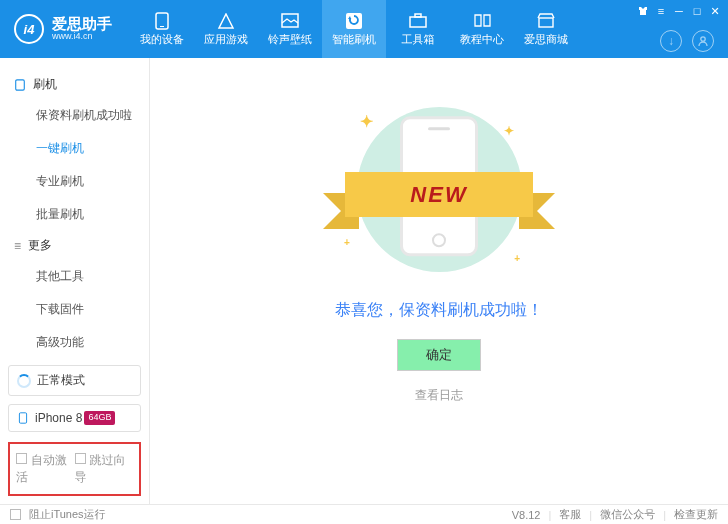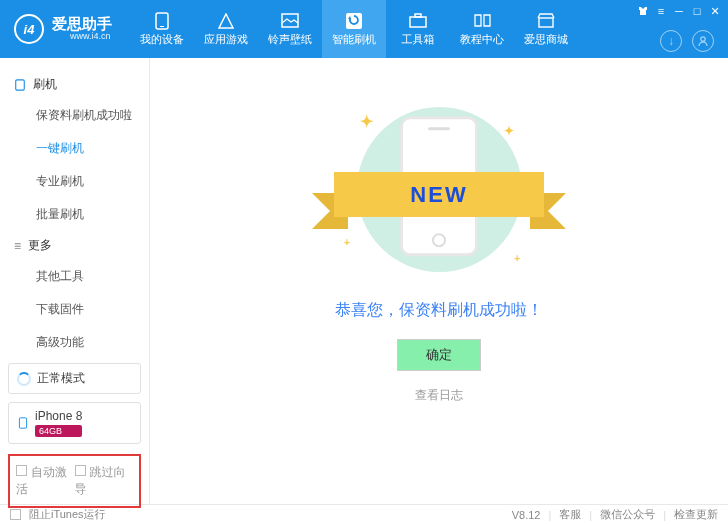--- a/index.html
+++ b/index.html
@@ -2,21 +2,21 @@
 <html><head>
   <meta charset="utf-8">
   <style>
     * { margin: 0; padding: 0; box-sizing: border-box; font-family: "Microsoft YaHei", sans-serif; }
     body { width: 728px; height: 524px; background: #fff; overflow: hidden; font-size: 12px; }
     .header { background: #1b8fe6; height: 58px; display: flex; align-items: center; color: #fff; position: relative; }
     .logo-block { display: flex; align-items: center; padding: 0 14px; gap: 8px; }
     .logo-circle { width: 30px; height: 30px; border: 2px solid #fff; border-radius: 50%; display: flex; align-items: center; justify-content: center; font-size: 13px; font-weight: bold; font-style: italic; }
     .brand { line-height: 1.1; }
     .brand-name { font-size: 15px; font-weight: bold; }
-    .brand-url { font-size: 9px; opacity: .9; margin-left: 18px; }
+    .brand-url { font-size: 9px; opacity: .9; }
     .topnav { display: flex; height: 100%; margin-left: 4px; }
     .topnav-item { width: 64px; display: flex; flex-direction: column; align-items: center; justify-content: center; gap: 2px; cursor: pointer; font-size: 11px; }
     .topnav-item.active { background: #40a6ef; }
     .topnav-icon { width: 20px; height: 18px; display: flex; align-items: center; justify-content: center; }
     .win-controls { display: flex; gap: 4px; position: absolute; top: 4px; right: 6px; }
     .win-controls span { width: 14px; height: 14px; display: inline-flex; align-items: center; justify-content: center; font-size: 11px; color: #fff; cursor: pointer; }
     .header-right-icons { position: absolute; right: 14px; bottom: 6px; display: flex; gap: 10px; }
     .circle-btn { width: 22px; height: 22px; border: 1.5px solid #9fd1f5; border-radius: 50%; display: flex; align-items: center; justify-content: center; color: #9fd1f5; cursor: pointer; font-size: 12px; }
     .body { display: flex; height: 446px; }
     .sidebar { width: 150px; border-right: 1px solid #e8e8e8; padding-top: 12px; display: flex; flex-direction: column; position: relative; }
@@ -30,21 +30,21 @@
     .phone-icon { width: 12px; height: 12px; }
     .red-options { margin: 6px 8px 8px; border: 2px solid #e03a3a; padding: 8px 6px; display: flex; gap: 0; align-items: center; color: #999; font-size: 12px; }
     .chk { width: 11px; height: 11px; border: 1px solid #bbb; display: inline-block; margin-right: 4px; }
     .main { flex: 1; position: relative; display: flex; flex-direction: column; align-items: center; justify-content: flex-start; padding-top: 46px; }
     .illus { width: 230px; height: 170px; position: relative; display:flex; align-items:center; justify-content:center; }
     .big-circle { width: 165px; height: 165px; background: #cfeee4; border-radius: 50%; position:relative; }
     .phone-rect { width: 78px; height: 140px; background: #fff; border: 3px solid #e7e7e7; border-radius: 10px; position: absolute; left: 50%; top: 50%; transform: translate(-50%,-52%); }
     .phone-rect::before { content:""; position:absolute; top:8px; left:50%; transform:translateX(-50%); width:22px; height:3px; background:#ddd; border-radius:2px; }
     .phone-rect::after { content:""; position:absolute; bottom:6px; left:50%; transform:translateX(-50%); width:10px; height:10px; border:2px solid #ddd; border-radius:50%; }
     .ribbon { position:absolute; top:68px; left:50%; transform:translateX(-50%); }
-    .ribbon-body { width: 210px; height: 45px; background:#f7c948; color:#1d4ed8; font-weight:bold; font-size:22px; display:flex; align-items:center; justify-content:center; letter-spacing:2px; position:relative; z-index:2; }
+    .ribbon-body { width: 188px; height: 45px; background:#f7c948; color:#b91c1c; font-weight:bold; font-size:22px; display:flex; align-items:center; justify-content:center; letter-spacing:2px; font-style:italic; position:relative; z-index:2; }
     .ribbon-tail-l,.ribbon-tail-r{ position:absolute; top:21px; width:0;height:0; border:18px solid #e6b83a; z-index:1;}
     .ribbon-tail-l{ left:-22px; border-left-color:transparent; }
     .ribbon-tail-r{ right:-22px; border-right-color:transparent; }
     .sparkle { position:absolute; color:#f7c948; font-weight:bold; }
     .success-text { margin-top: 26px; font-size: 16px; color: #3b82f6; }
     .ok-btn { margin-top: 18px; border: 1px solid #ccc; background: #86efac; padding: 6px 28px; font-size: 13px; cursor: pointer; color:#333; }
     .log-link { margin-top: 16px; color: #999; font-size: 12px; cursor: pointer; }
     .footer { height: 20px; border-top: 1px solid #e8e8e8; display: flex; align-items: center; padding: 8px 10px; font-size: 11px; color: #888; }
     .footer-left { display:flex; align-items:center; gap:4px; }
     .footer-right { margin-left: auto; display:flex; align-items:center; gap: 8px; }
@@ -169,21 +169,21 @@
     <div class="side-item">高级功能</div>
     <div class="side-spacer"></div>
     <div class="mode-pill">
       <span class="mode-spinner"></span>
       <span>正常模式</span>
     </div>
     <div class="device-pill">
       <svg class="phone-icon" width="11" height="15" viewBox="0 0 11 15">
           <rect x="1" y="1" width="9" height="13" rx="1.5" fill="none" stroke="#1b8fe6" stroke-width="1.2"></rect>
         </svg>
-      <div style="display:flex;flex-direction:column;gap:2px;">
+      <div style="display:flex;flex-direction:row;gap:2px;">
         <span>iPhone 8</span>
         <span class="badge">64GB</span>
       </div>
     </div>
     <div class="red-options">
       <label><span class="chk"></span><span>自动激活</span></label>
       <label><span class="chk"></span><span>跳过向导</span></label>
     </div>
   </div>
 

